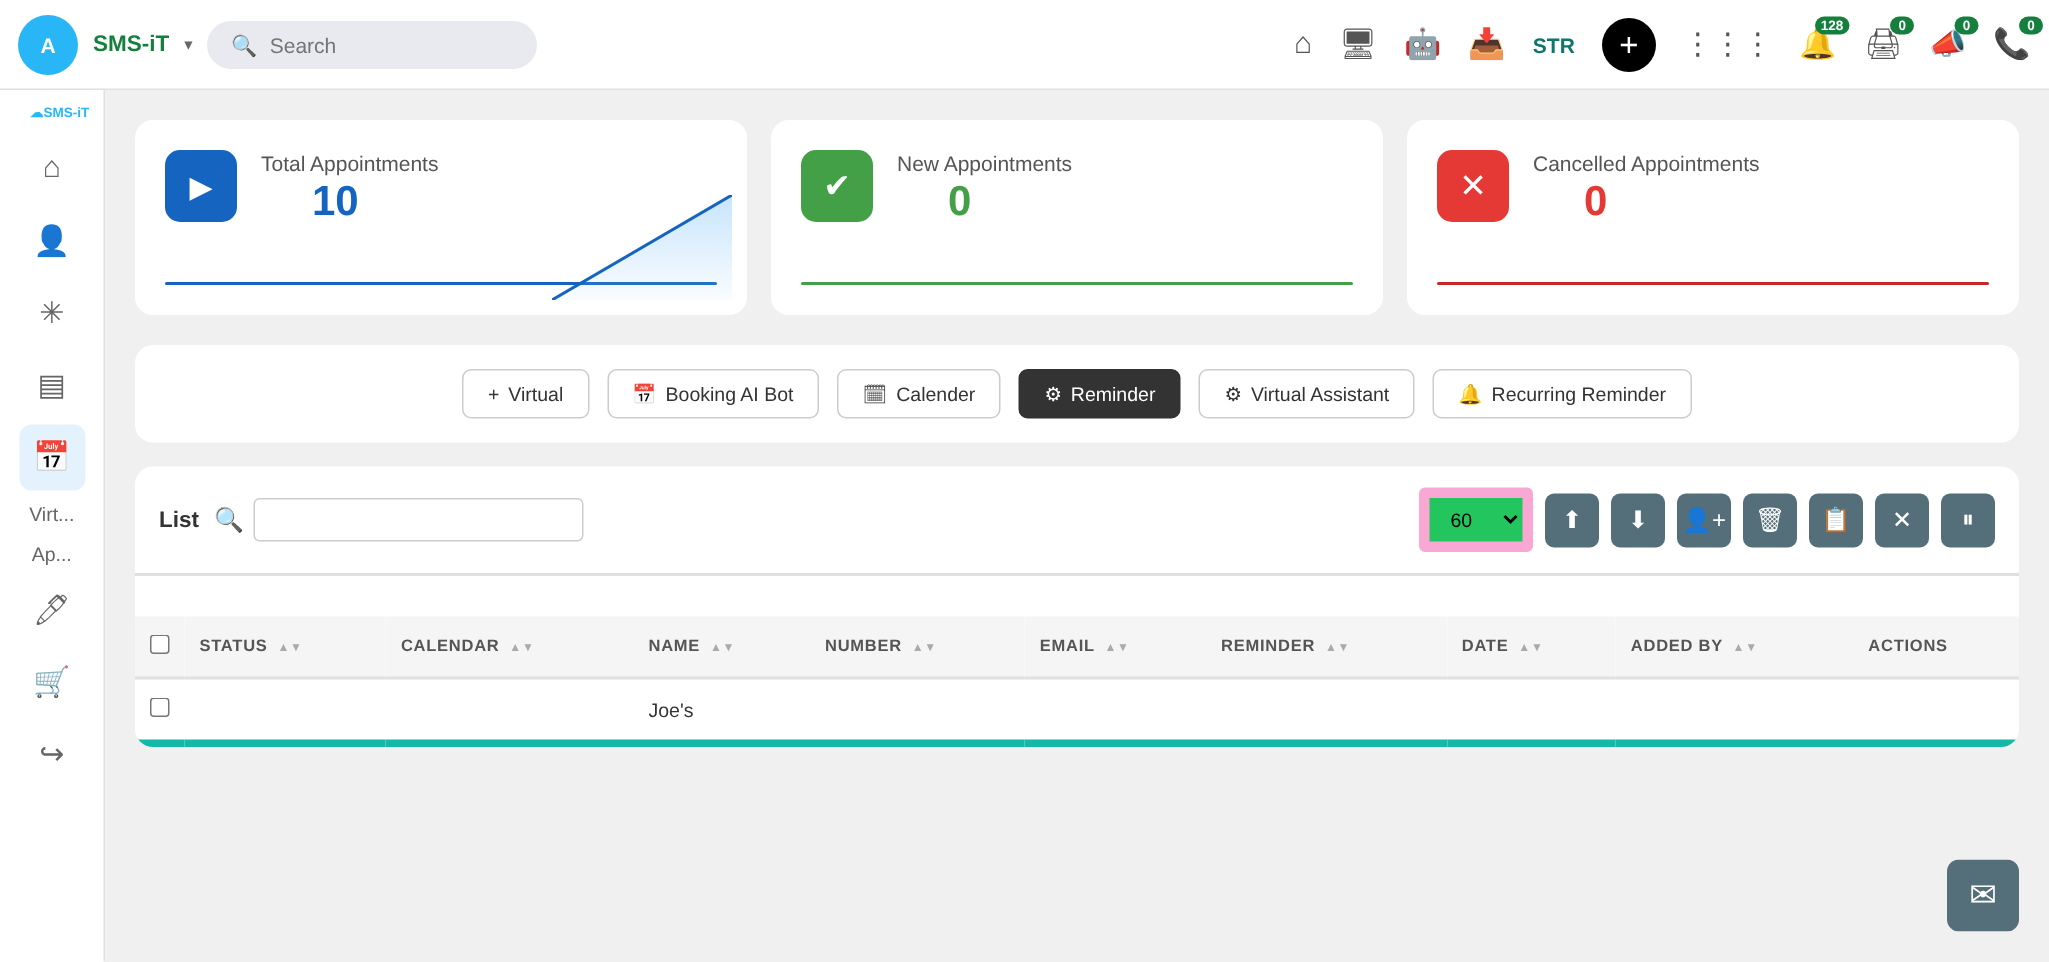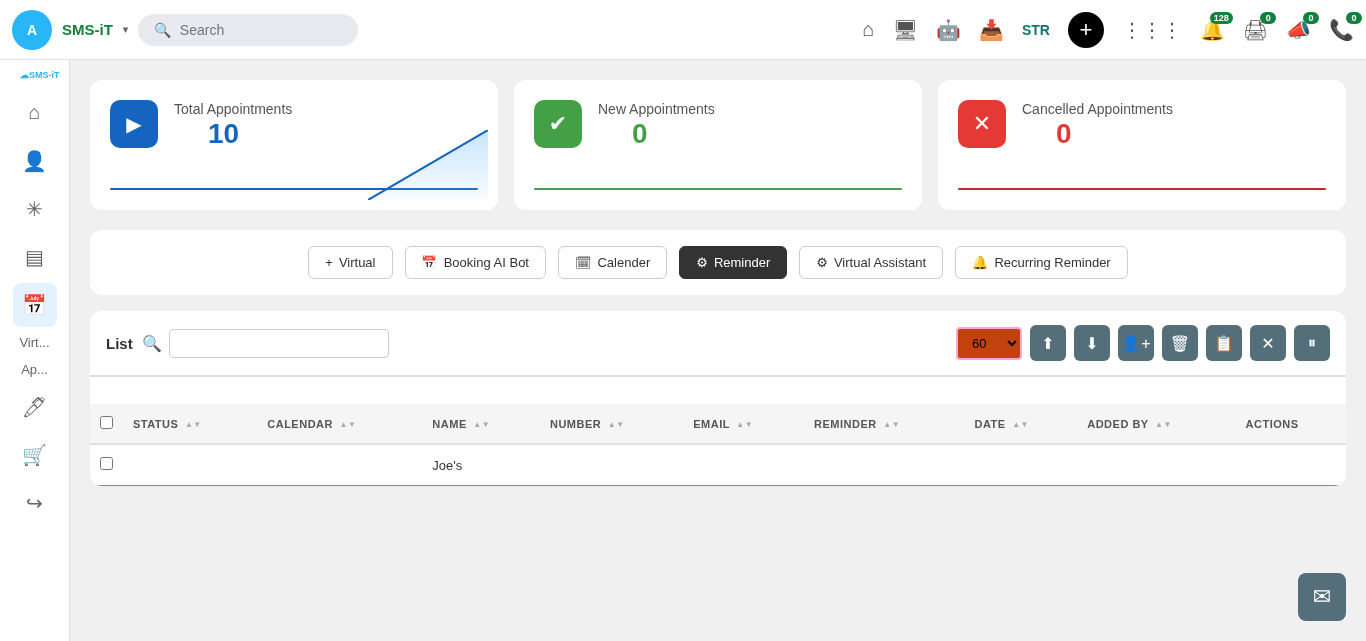--- a/index.html
+++ b/index.html
@@ -233,26 +233,26 @@
       border-radius: 4px;
       padding: 6px 10px;
       font-size: 13px;
       width: 220px;
       outline: none;
     }
     .list-controls {
       display: flex; align-items: center; gap: 8px;
     }
     .per-page-select {
-      border: 2px solid #f9a8d4;
+      border: 7px solid #f9a8d4;
       border-radius: 4px;
       padding: 6px 10px;
       font-size: 13px;
       cursor: pointer;
-      background: #c2410c;
+      background: #22c55e;
     }
     .icon-btn {
       width: 36px; height: 36px;
       border-radius: 6px;
       display: flex; align-items: center; justify-content: center;
       background: #546e7a;
       color: white;
       cursor: pointer;
       font-size: 16px;
     }
@@ -276,21 +276,21 @@
       text-align: left;
       text-transform: uppercase;
       letter-spacing: 0.5px;
       white-space: nowrap;
     }
     th .sort-arrows { display: inline-flex; flex-direction: column; font-size: 8px; color: #aaa; margin-left: 3px; vertical-align: middle; }
     td {
       padding: 12px 10px;
       font-size: 13px;
       color: #333;
-      border-bottom: 1px solid #14b8a6;
+      border-bottom: 5px solid #14b8a6;
     }
     .checkbox-col { width: 30px; }
 
     
     .chat-btn {
       position: fixed;
       bottom: 20px; right: 20px;
       width: 48px; height: 48px;
       background: #546e7a;
       border-radius: 8px;

